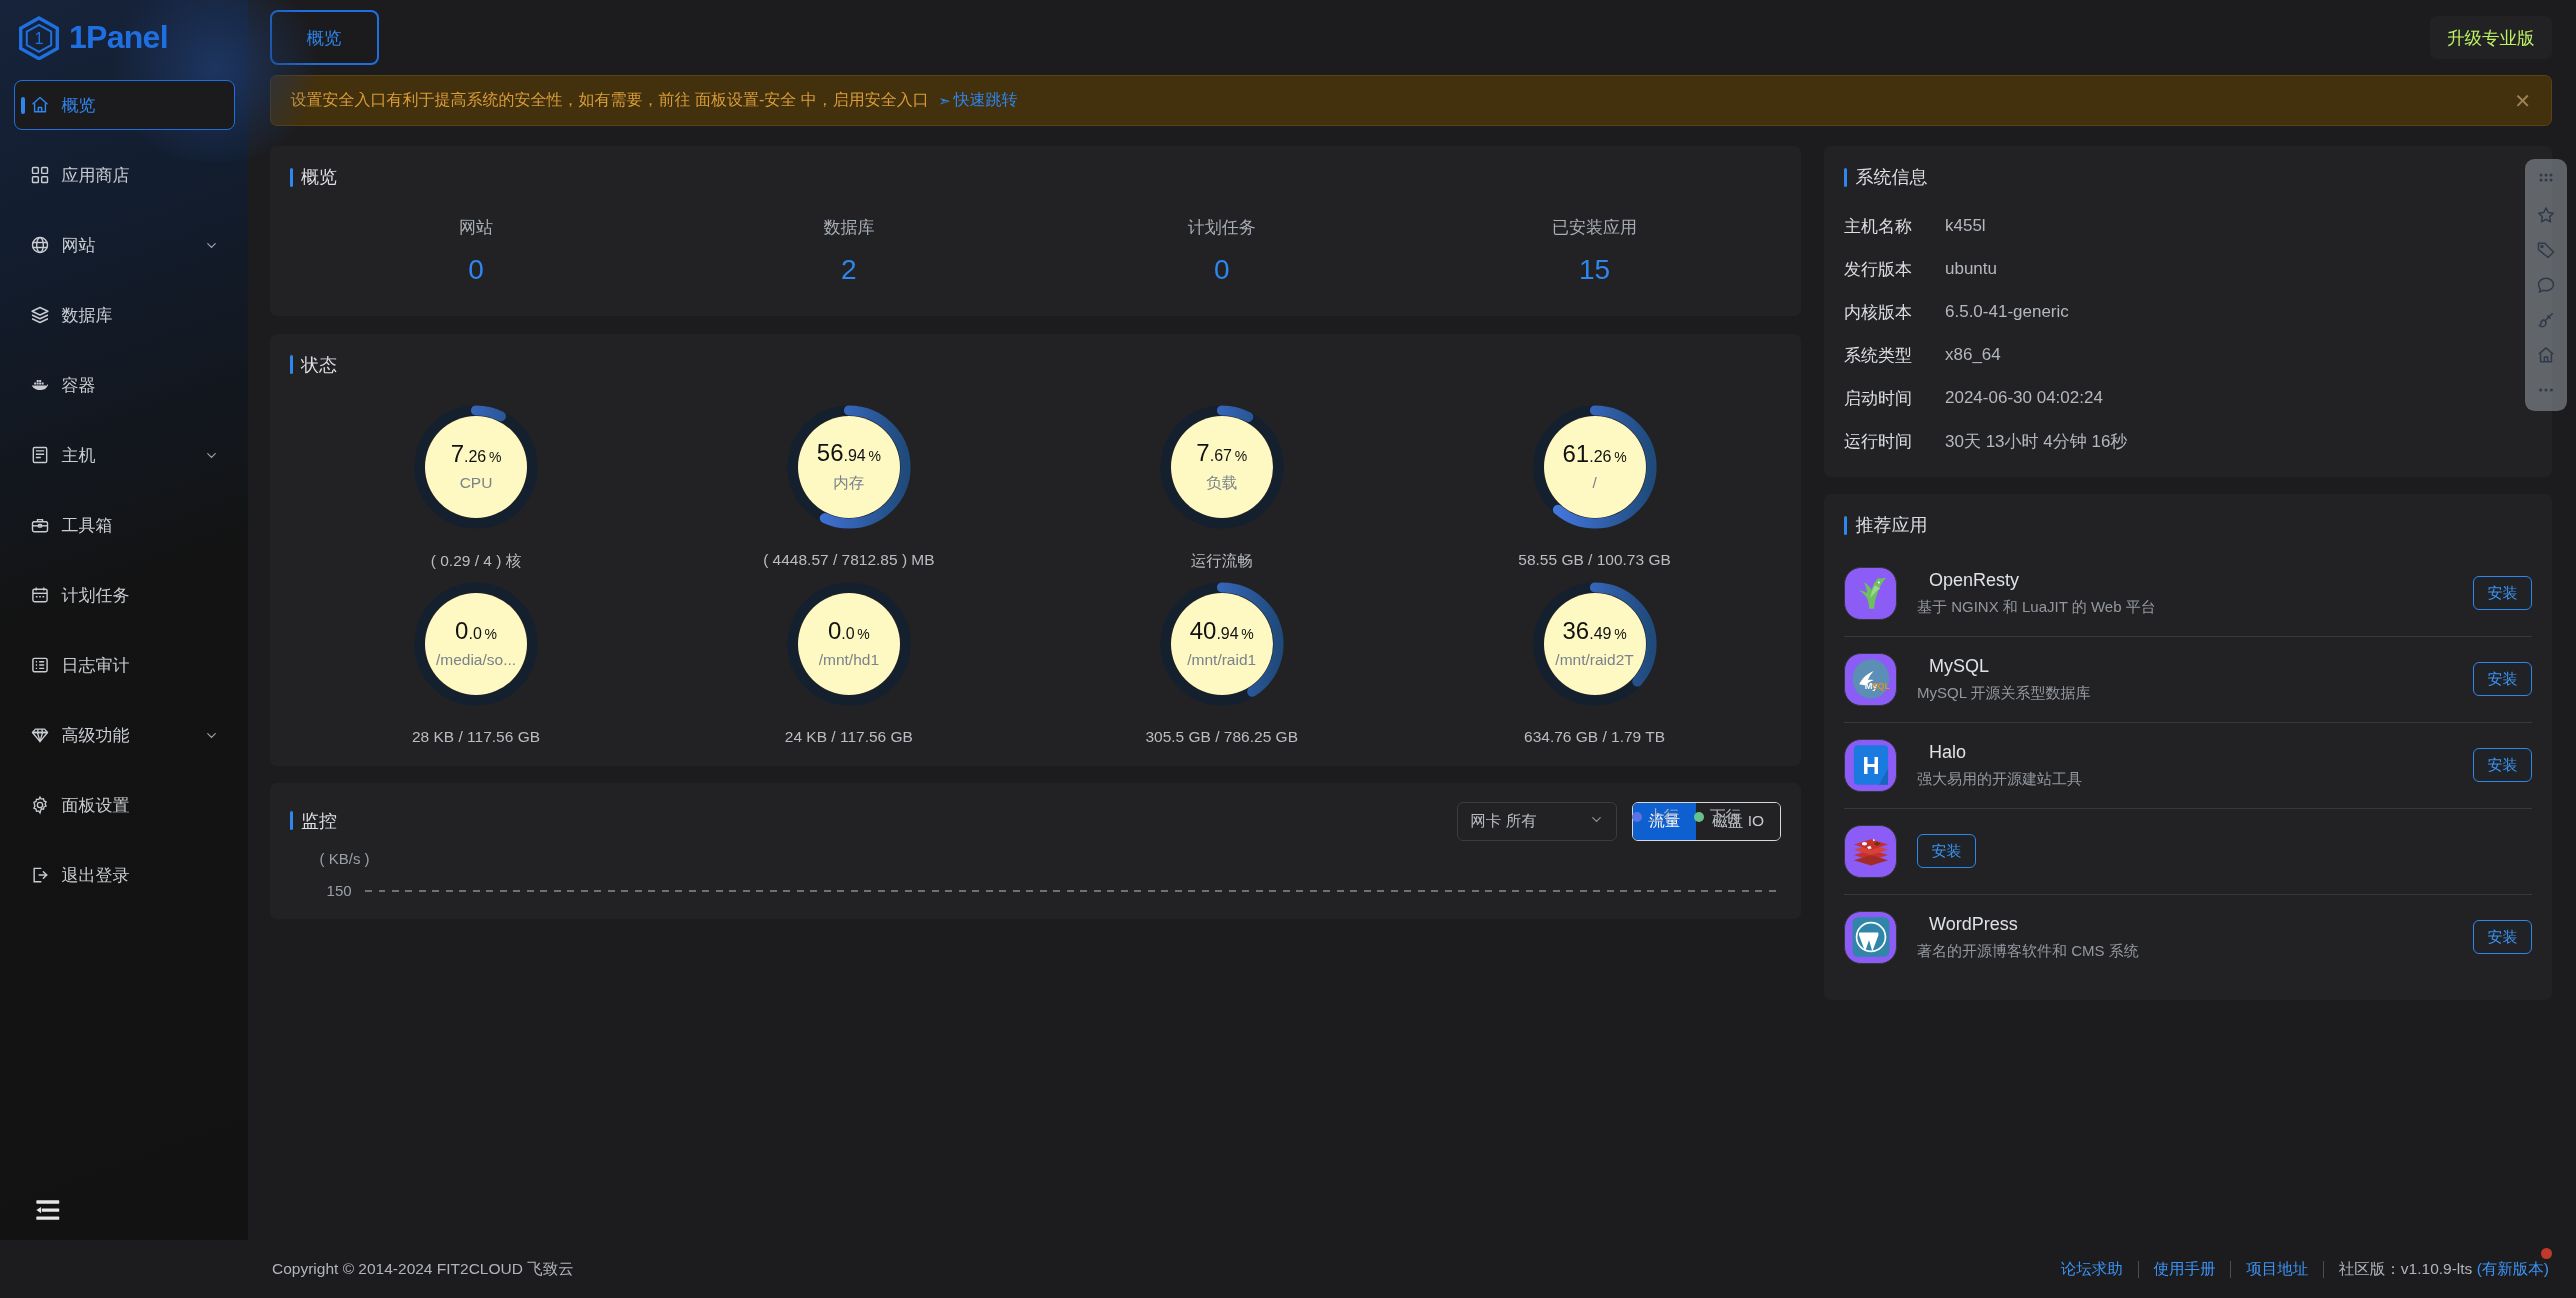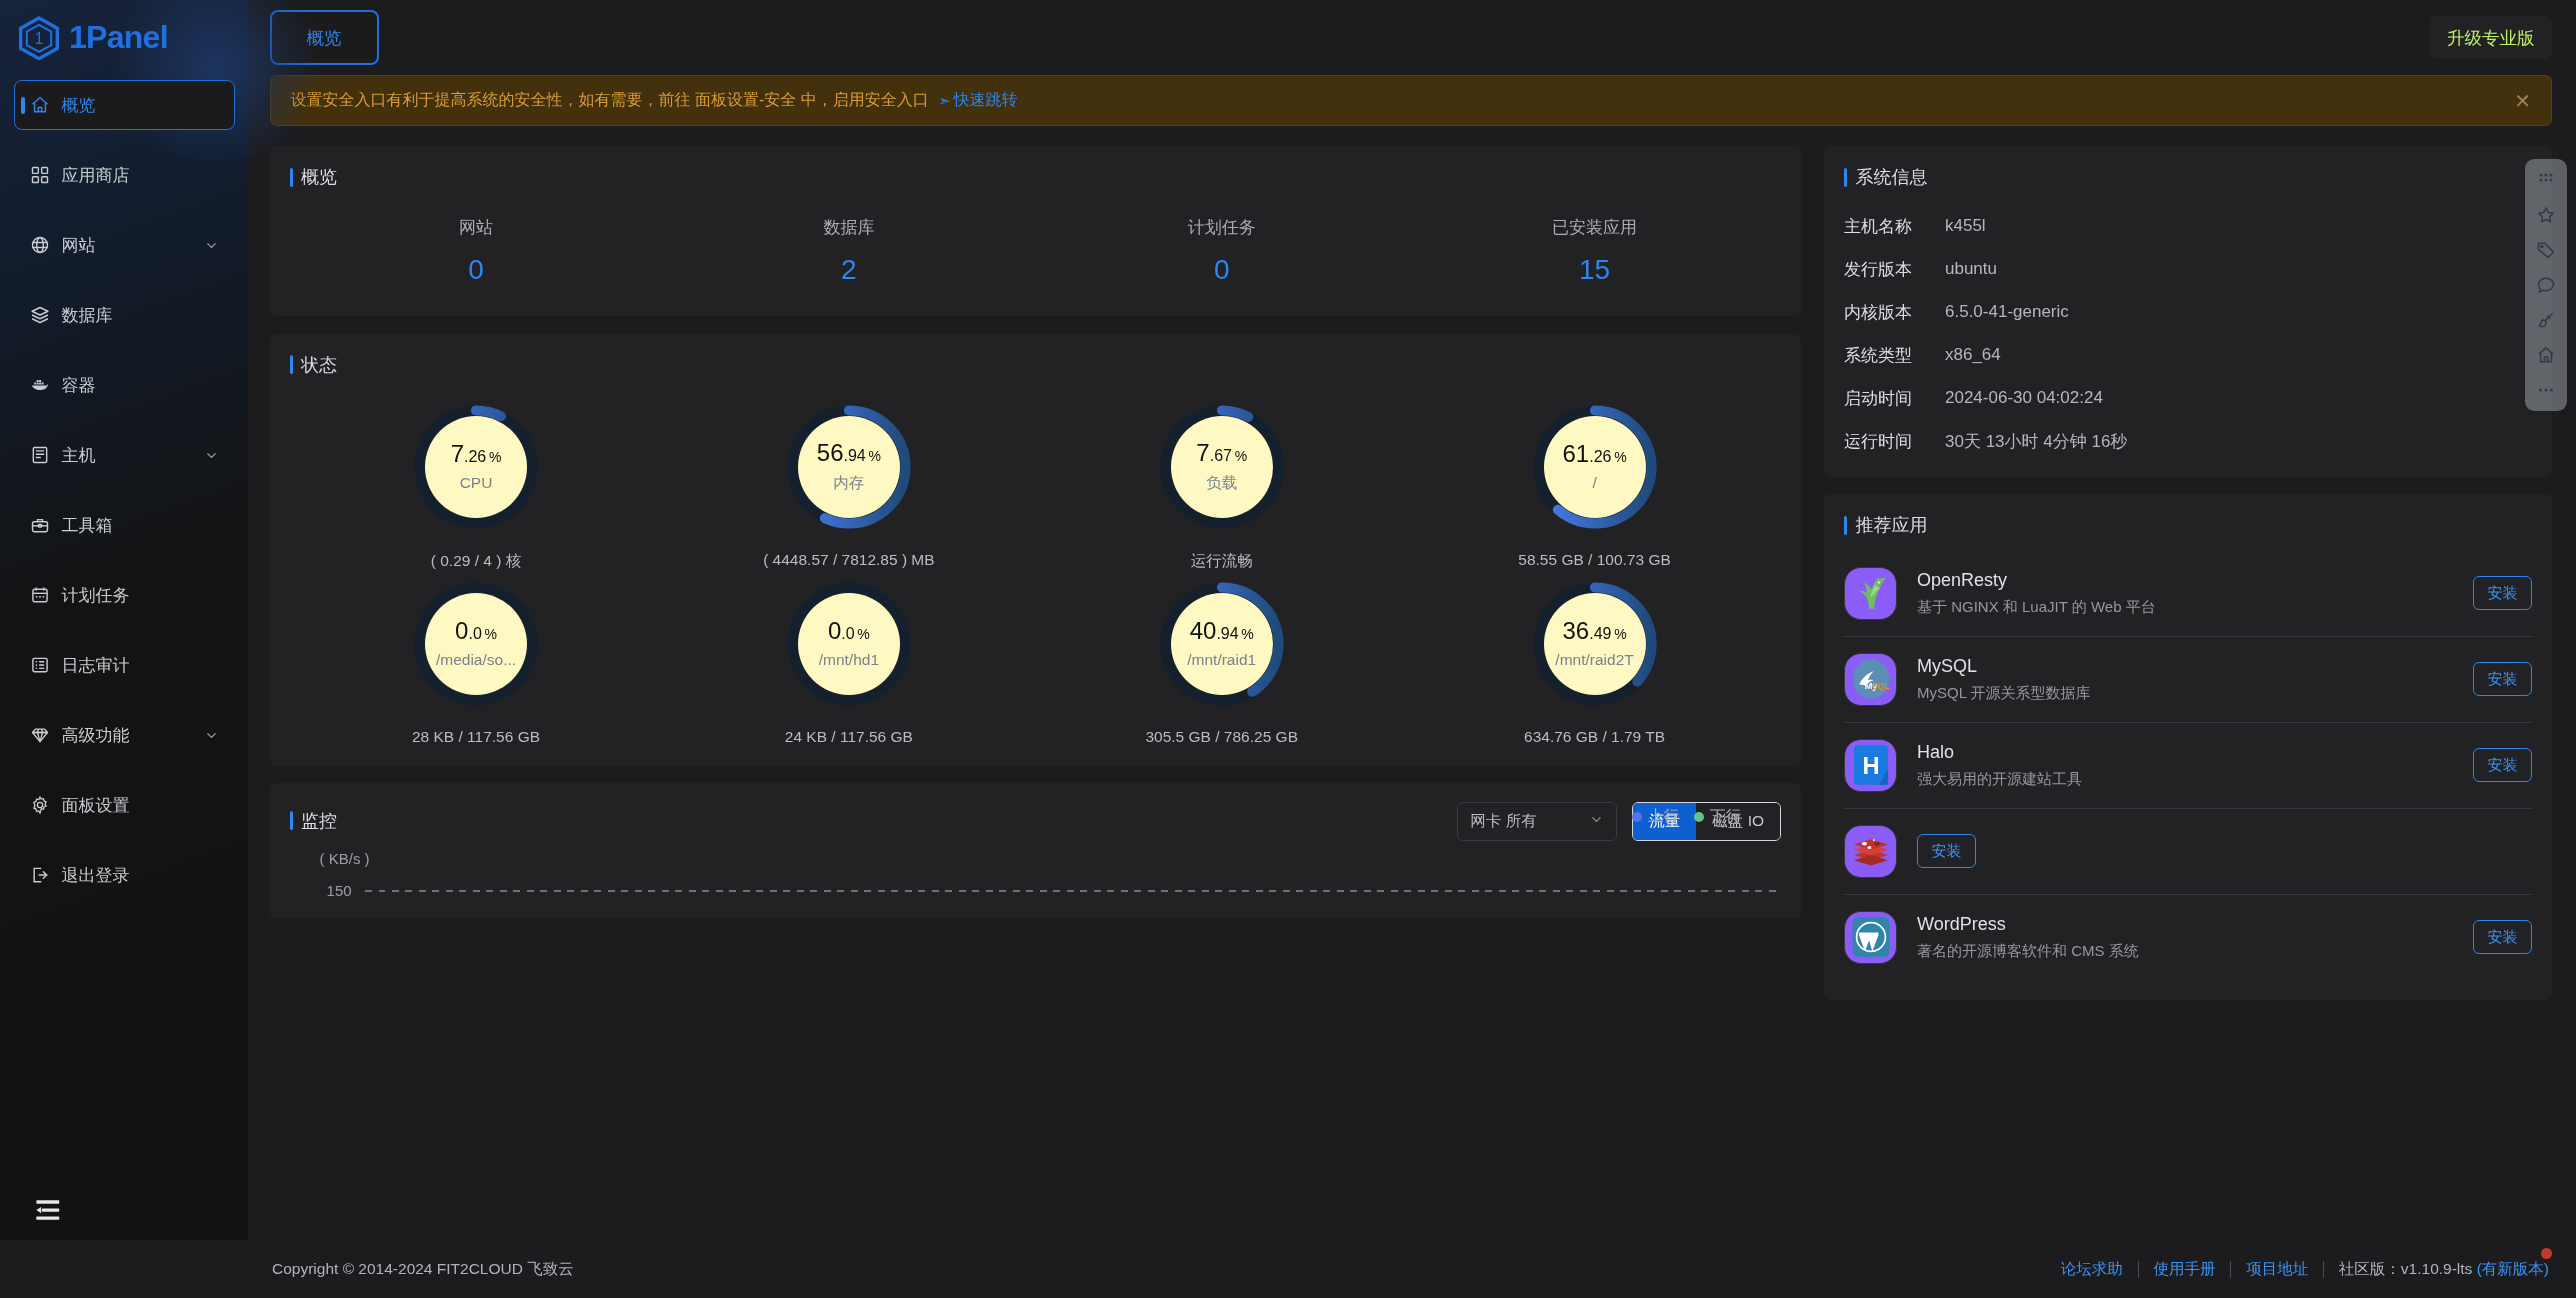--- a/index.html
+++ b/index.html
@@ -158,21 +158,21 @@
   .app-list { padding-top: 10.8px; }
   .app-row { display: flex; align-items: center; padding: 16px 0; border-bottom: 0.7px solid #36383c; gap: 20px; }
   .app-row:last-child { border-bottom: none; }
   .app-ico {
     width: 53px; height: 53px; flex: 0 0 53px; border-radius: 17px;
     background: #8b5cf6; border: 0.7px solid #343639;
     display: flex; align-items: center; justify-content: center; overflow:hidden;
   }
   .app-ico svg { width: 42px; height: 42px; display:block;}
   .app-meta { flex: 1; min-width: 0; }
-  .app-name { font-size: 18px; color: #dfe2e6; margin-bottom: 6.7px; }
+  .app-name { font-size: 18px; color: #dfe2e6; margin-bottom: 6.7px; margin-left: 12px; }
   .app-desc { font-size: 15px; color: #93989f; }
   .install-btn {
     border: 0.7px solid #2e86ef; color: #3b93f5; background: #202225;
     font-size: 15px; border-radius: 6px; padding: 6.7px 13.5px; cursor: pointer; white-space: nowrap;
   }
 
   
   .floatbar {
     position: fixed; right: 9.4px; top: 159px; width: 42px;
     background: rgba(150,154,160,.55); border-radius: 9.4px;

